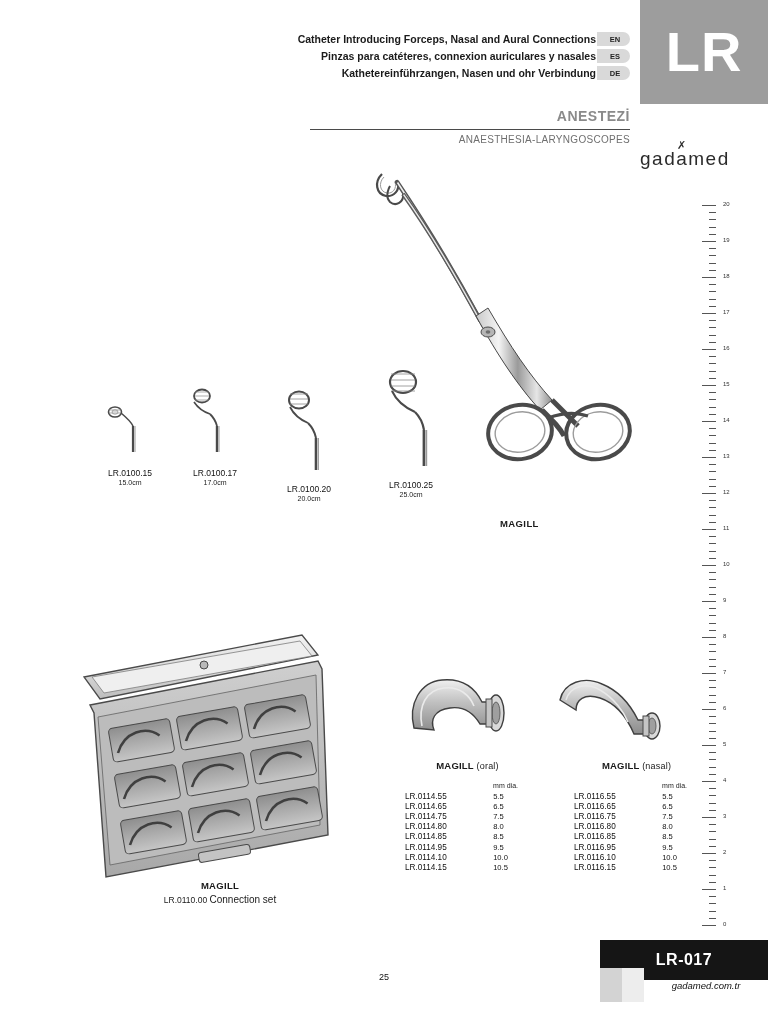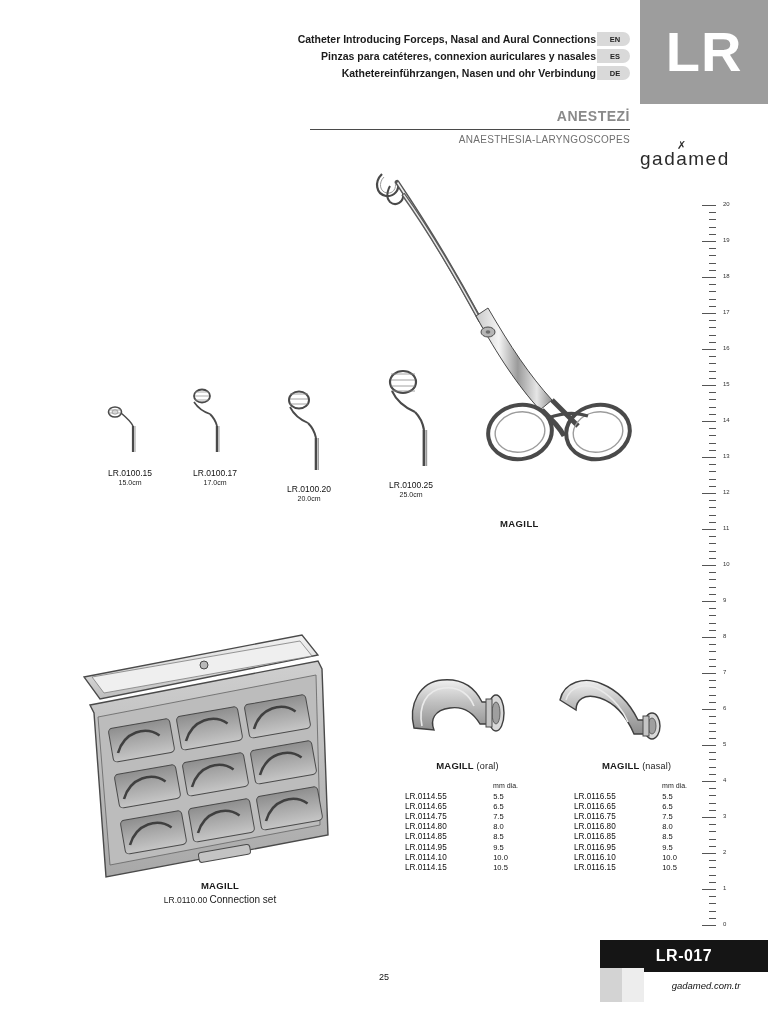--- a/index.html
+++ b/index.html
@@ -251,21 +251,21 @@
     width: 768px;
     text-align: center;
     font-size: 9px;
     color: #111;
   }
   .footer-code {
     position: absolute;
     left: 600px;
     top: 940px;
     width: 168px;
-    height: 32px;
+    height: 40px;
     background: #151515;
     color: #fff;
     display: flex;
     align-items: center;
     justify-content: center;
     font-size: 16px;
     font-weight: bold;
     letter-spacing: 0.5px;
   }
   .footer-site {

